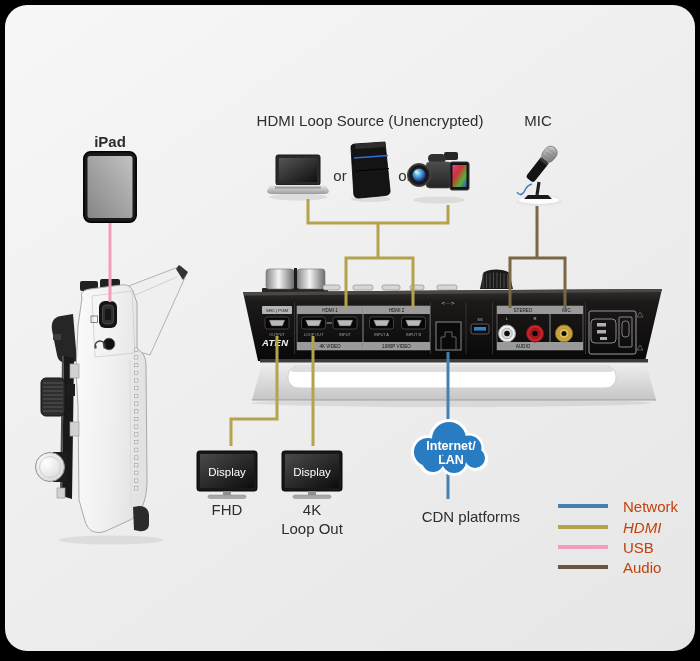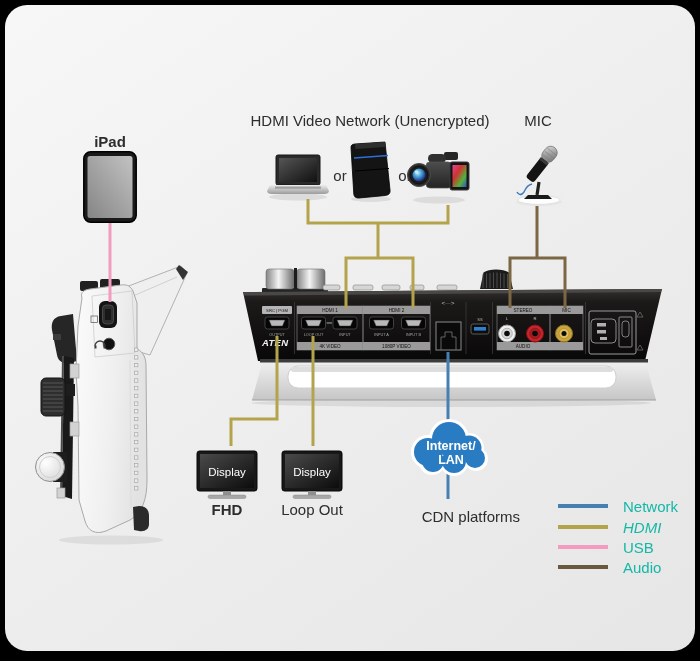--- a/index.html
+++ b/index.html
@@ -8,30 +8,30 @@
     font-family:"Liberation Sans", sans-serif;overflow:hidden;
   }
   .canvas{
     position:absolute;left:5px;top:5px;width:690px;height:646px;border-radius:22px;
     background:linear-gradient(145deg,#f7f7f7 0%,#eeeeee 50%,#e6e6e6 100%);
   }
   .abs{position:absolute;}
   .label{font-size:15px;color:#2d2d2d;text-align:center;line-height:19px;}
   .legend-row{position:absolute;left:558px;display:flex;align-items:center;height:16px;}
   .legend-row svg{display:block;margin-right:15px;}
-  .legend-row span{font-size:15px;color:#14b8a6;white-space:nowrap;}
+  .legend-row span{font-size:15px;color:#c2410c;white-space:nowrap;}
   svg text{font-family:"Liberation Sans", sans-serif;}
 </style>
 </head>
 <body>
 
 <div class="canvas"></div>
 
 <div class="abs label" style="left:83px;top:132px;width:54px;font-weight:bold;">iPad</div>
-<div class="abs label" style="left:245px;top:111px;width:250px;">HDMI Video Network (Unencrypted)</div>
+<div class="abs label" style="left:245px;top:111px;width:250px;">HDMI Loop Source (Unencrypted)</div>
 <div class="abs label" style="left:508px;top:111px;width:60px;">MIC</div>
 
 <svg class="abs" style="left:83px;top:151px;" width="54" height="72" viewBox="0 0 54 72">
   <defs>
     <linearGradient id="gPad" x1="1" y1="0" x2="0" y2="1">
       <stop offset="0" stop-color="#c2c2c2"></stop>
         <stop offset="1" stop-color="#858585"></stop>
     </linearGradient>
   </defs>
   <rect x="0.8" y="0.8" width="52.4" height="70.4" rx="7" fill="#1a1a1a" stroke="#000" stroke-width="1.5"></rect>
@@ -207,24 +207,25 @@
   <rect x="27" y="41" width="8" height="4" fill="#8f8f8f"></rect>
   <rect x="12" y="45" width="38" height="3.5" rx="1.75" fill="#a8a8a8" stroke="#8a8a8a" stroke-width="0.5"></rect>
 </svg>
 <svg class="abs" style="left:281px;top:450px;" width="62" height="52" viewBox="0 0 62 52">
   <rect x="1" y="1" width="60" height="40" rx="2.5" fill="#181818" stroke="#060606"></rect>
   <rect x="4" y="4" width="54" height="34" fill="url(#gTV)"></rect>
   <text x="31" y="26" font-size="11.5" fill="#fff" text-anchor="middle">Display</text>
   <rect x="27" y="41" width="8" height="4" fill="#8f8f8f"></rect>
   <rect x="12" y="45" width="38" height="3.5" rx="1.75" fill="#a8a8a8" stroke="#8a8a8a" stroke-width="0.5"></rect>
 </svg>
-<div class="abs label" style="left:167px;top:500px;width:120px;font-weight:bold;">
+<div class="abs label" style="left:167px;top:500px;width:120px;">
   <div>FHD</div>
 </div>
 <div class="abs label" style="left:257px;top:500px;width:110px;">
+  <div>4K</div>
   <div>Loop Out</div>
 </div>
 <div class="abs label" style="left:380px;top:507px;width:140px;text-align:right;">CDN platforms</div>
 
 <svg class="abs" style="left:233px;top:262px;" width="435" height="145" viewBox="0 0 435 145">
   <defs>
     <linearGradient id="gBody" x1="0" y1="0" x2="0" y2="1">
       <stop offset="0" stop-color="#343130"></stop>
         <stop offset="0.18" stop-color="#1c1a19"></stop>
         <stop offset="1" stop-color="#090808"></stop>

